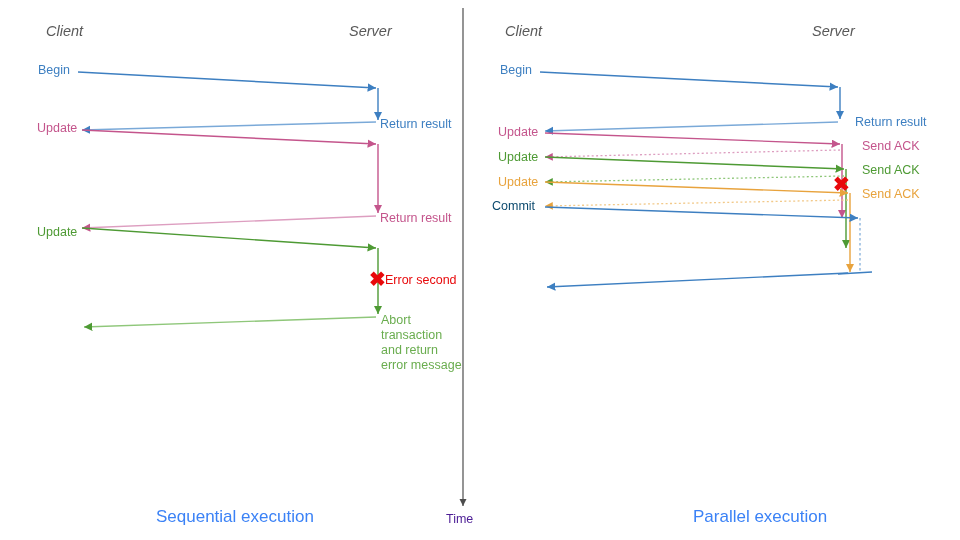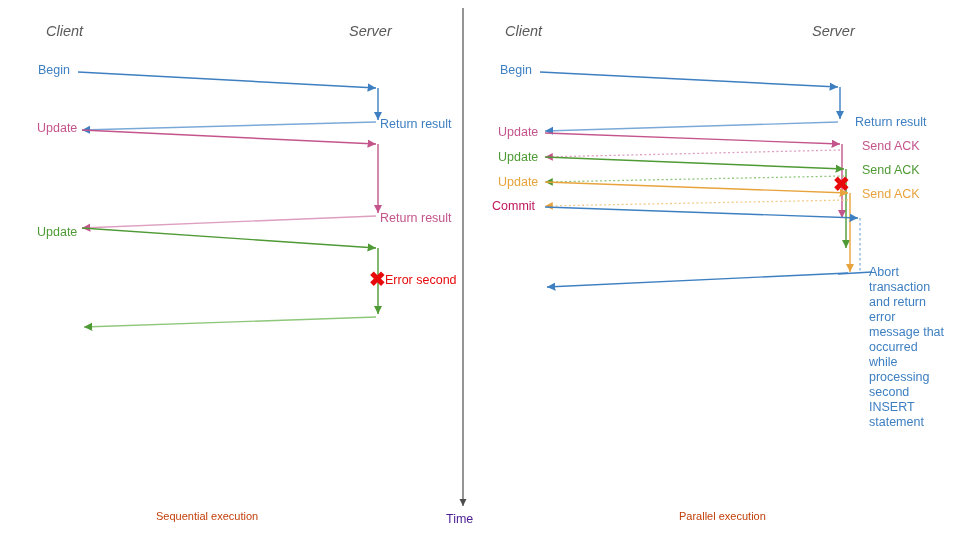--- a/index.html
+++ b/index.html
@@ -29,22 +29,22 @@
     line-height: 15px;
     white-space: pre;
   }
   .lbl.wrap { white-space: normal; }
   .actor {
     font-style: italic;
     font-size: 14.5px;
     color: #595959;
   }
   .caption {
-    font-size: 11px;
-    color: #c2410c;
+    font-size: 17px;
+    color: #3b82f6;
   }
   .timelbl {
     font-size: 12.5px;
     color: #4c1d95;
   }
   .xmark {
     position: absolute;
     font-size: 20px;
     font-weight: bold;
     color: #e8090b;
@@ -146,41 +146,41 @@
   <div class="lbl" style="left:380px; top:117px; color:#3d7fc1;">Return result</div>
 
   <div class="lbl" style="left:37px; top:121px; color:#c4558c;">Update</div>
   <div class="lbl" style="left:380px; top:211px; color:#c4558c;">Return result</div>
 
   <div class="lbl" style="left:37px; top:225px; color:#4e9a34;">Update</div>
 
   <div class="xmark" style="left:369px; top:269px;">✖</div>
   <div class="lbl" style="left:385px; top:273px; color:#e8090b;">Error second</div>
 
+  <div class="lbl wrap" style="left:381px; top:313px; width:82px; color:#6aad4f;">Abort transaction and return error message</div>
 
   <div class="lbl caption" style="left:156px; top:509px;">Sequential execution</div>
 
   <div class="lbl timelbl" style="left:446px; top:512px;">Time</div>
 
   <div class="lbl actor" style="left:505px; top:24px;">Client</div>
   <div class="lbl actor" style="left:812px; top:24px;">Server</div>
 
   <div class="lbl" style="left:500px; top:63px; color:#3d7fc1;">Begin</div>
   <div class="lbl" style="left:855px; top:115px; color:#3d7fc1;">Return result</div>
 
   <div class="lbl" style="left:498px; top:125px; color:#c4558c;">Update</div>
   <div class="lbl" style="left:862px; top:139px; color:#c4558c;">Send ACK</div>
 
   <div class="lbl" style="left:498px; top:150px; color:#4e9a34;">Update</div>
   <div class="lbl" style="left:862px; top:163px; color:#4e9a34;">Send ACK</div>
 
   <div class="lbl" style="left:498px; top:175px; color:#e8a33d;">Update</div>
   <div class="lbl" style="left:862px; top:187px; color:#e8a33d;">Send ACK</div>
 
-  <div class="lbl" style="left:492px; top:199px; color:#be185d;">Commit</div>
+  <div class="lbl" style="left:492px; top:199px; color:#0c4a6e;">Commit</div>
 
   <div class="xmark" style="left:833px; top:174px;">✖</div>
 
-  <div class="lbl wrap" style="left:869px; top:265px; width:80px; color:#3d7fc1;">Abort transaction and return error message that occurred while processing second INSERT statement</div>
 
-  <div class="lbl caption" style="left:679px; top:509px;">Parallel execution</div>
+  <div class="lbl caption" style="left:693px; top:509px;">Parallel execution</div>
 
 </div>
 
 </body></html>

